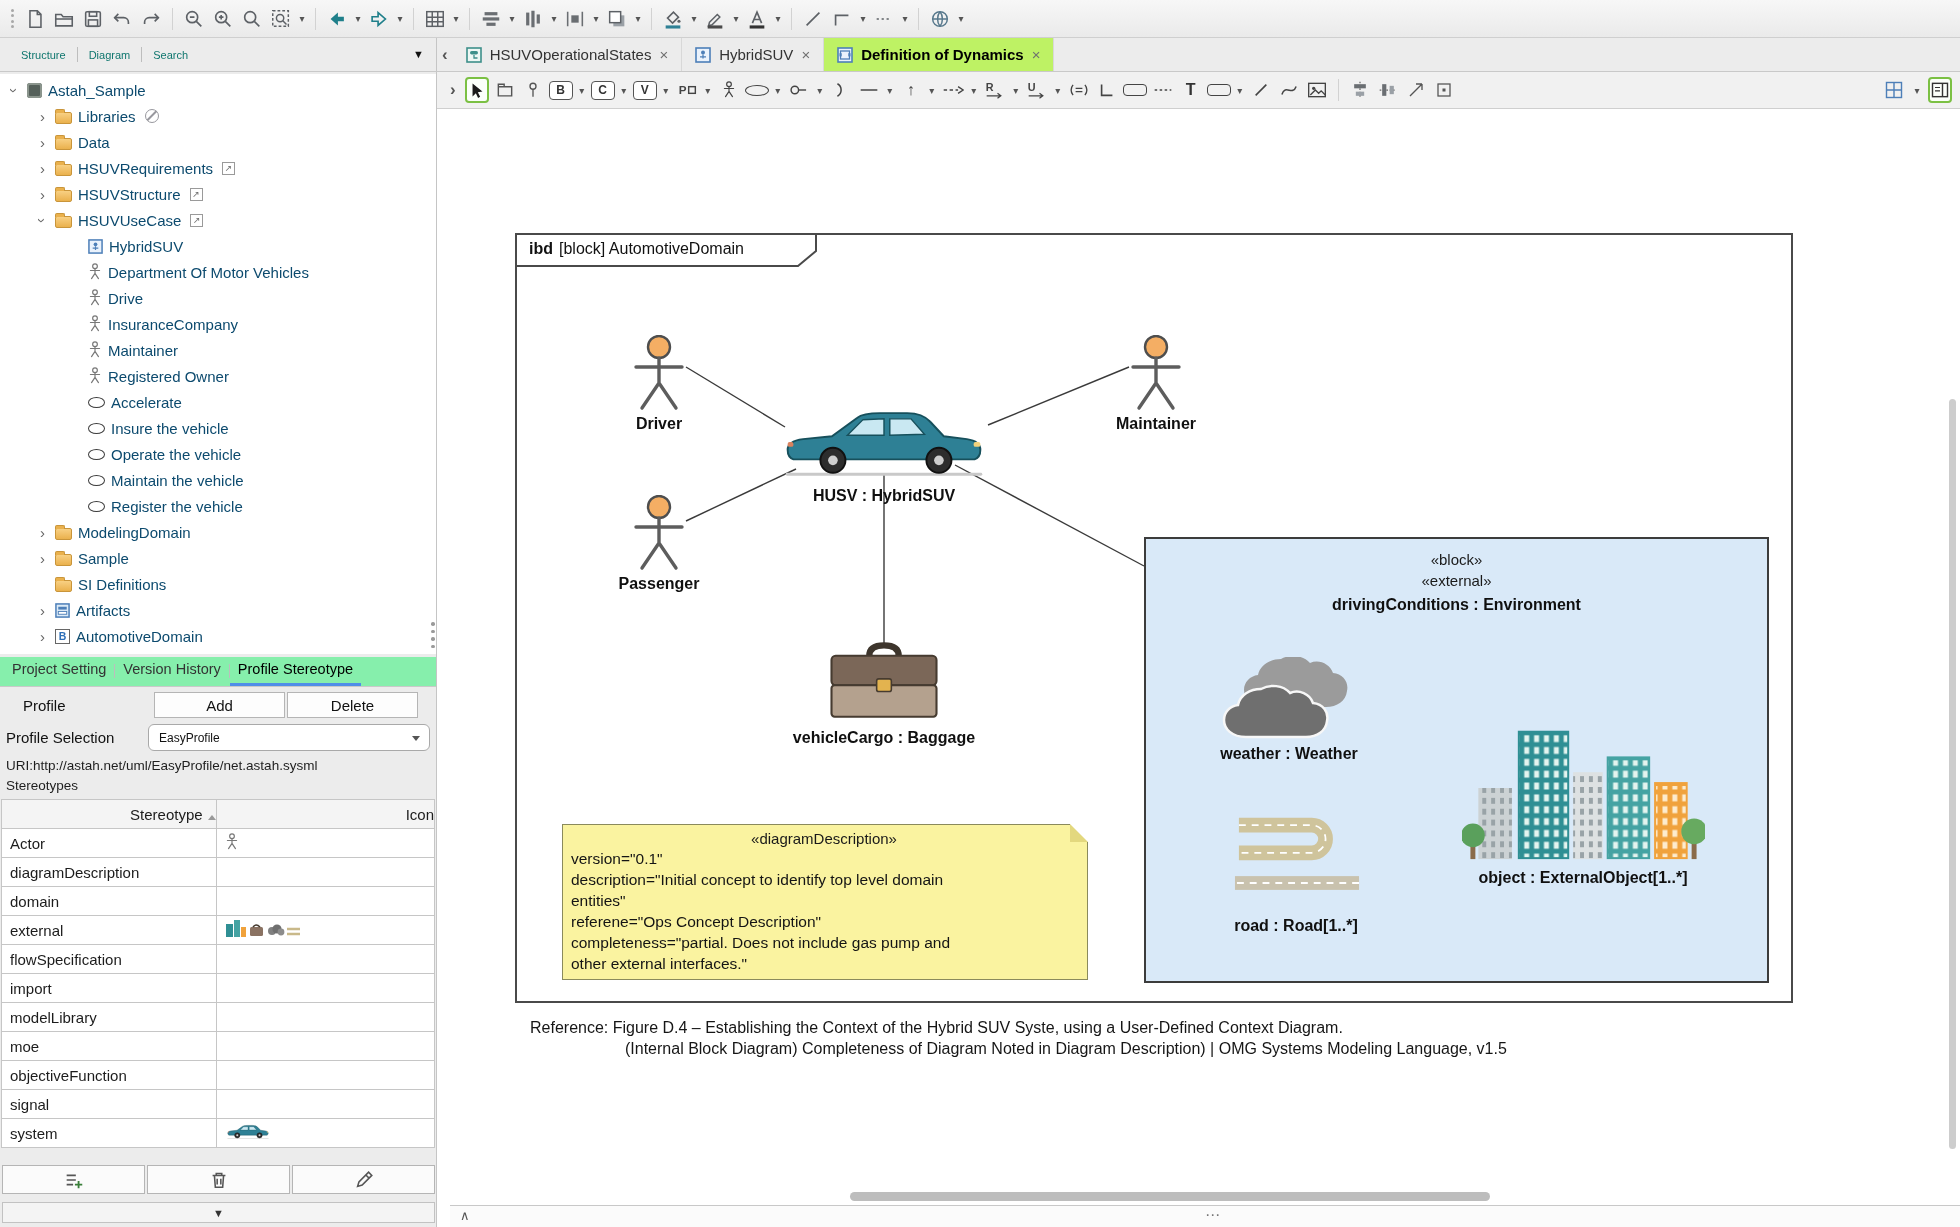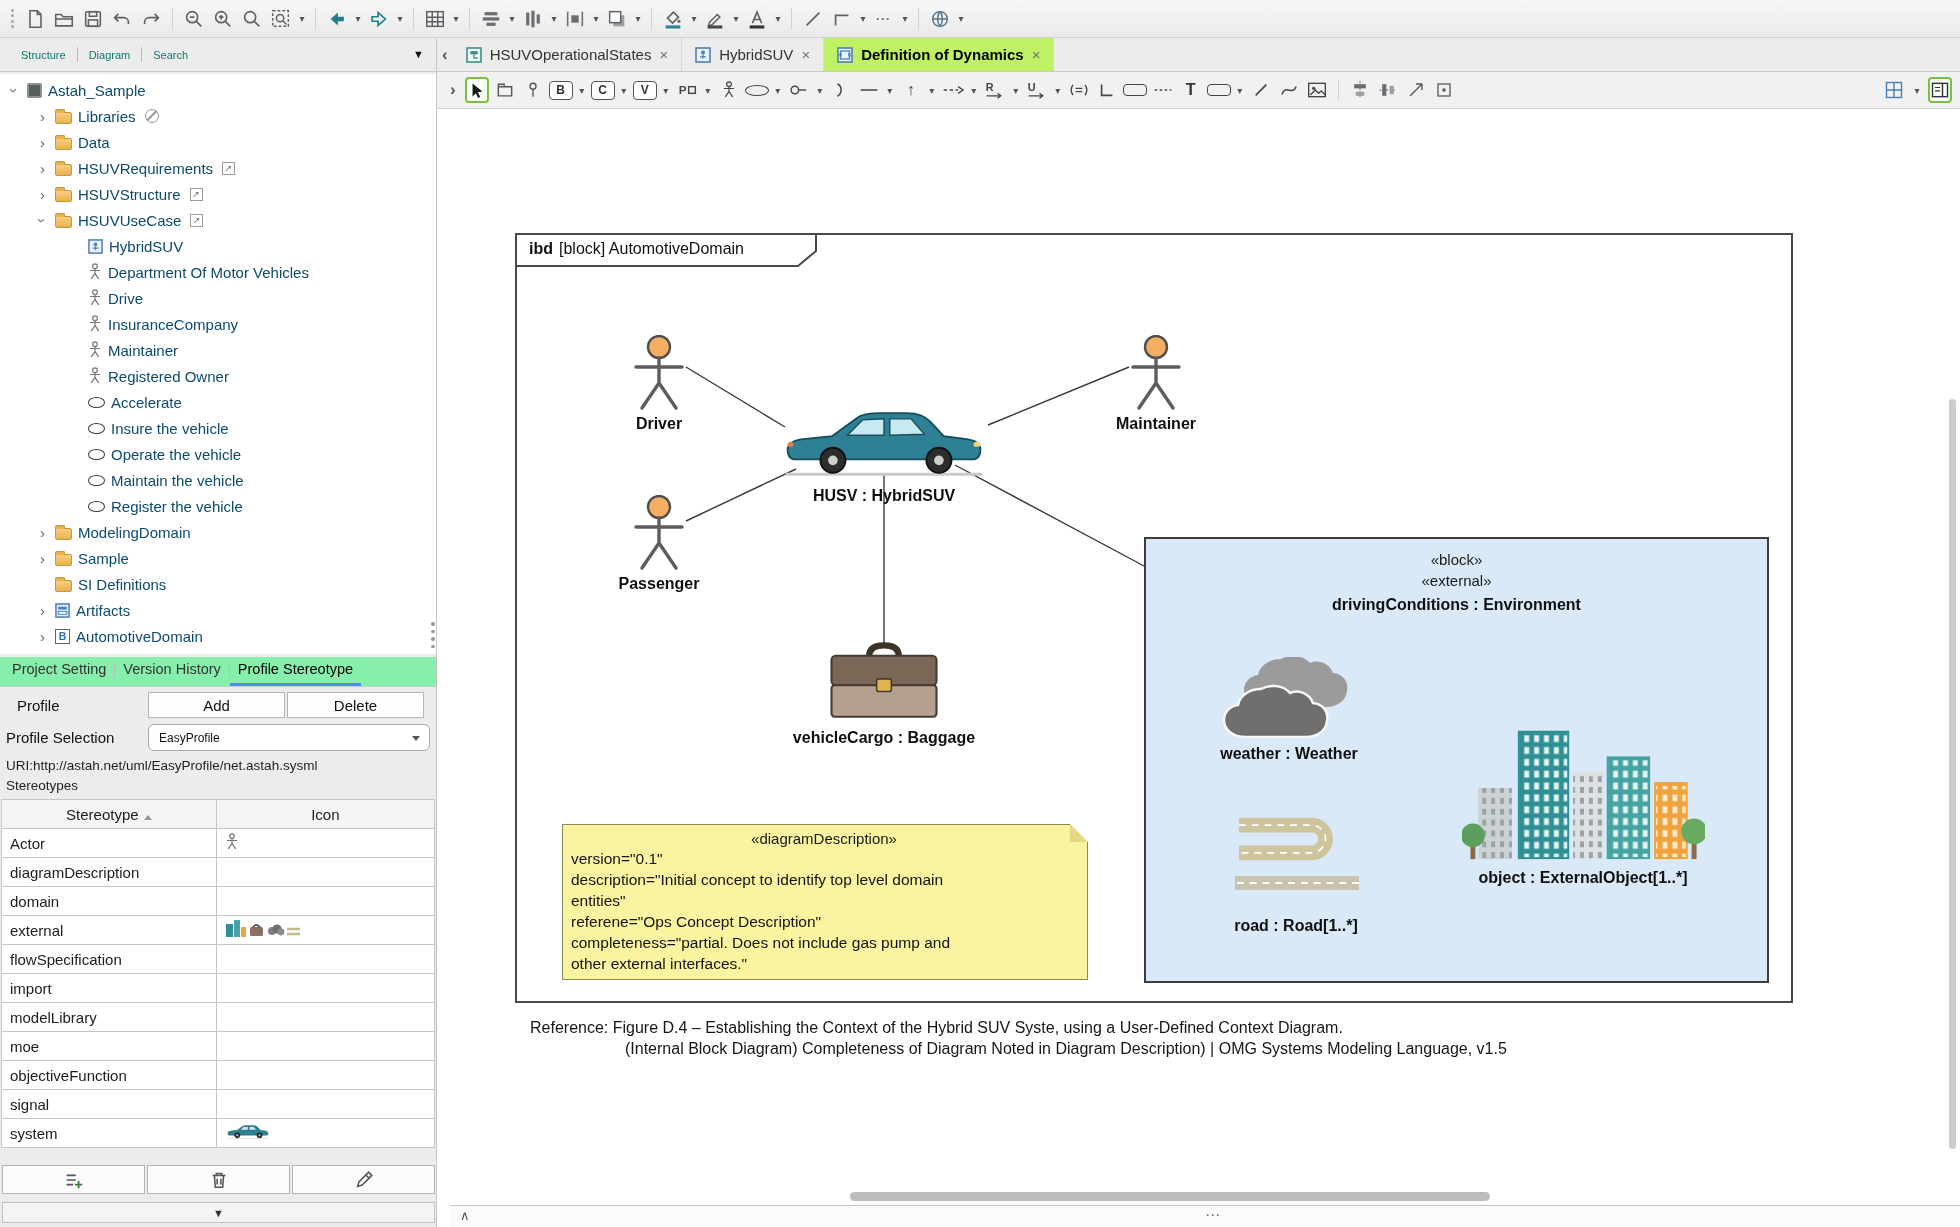--- a/index.html
+++ b/index.html
@@ -65,36 +65,36 @@
                font-size:9px; line-height:11px; text-align:center; flex:0 0 auto; margin-left:3px; }
   .actor-mini { color:#787878; }
 
   .bottom-tabs { position:absolute; left:0; top:585px; width:100%; height:30px; display:flex;
     align-items:flex-end; padding:0 4px; gap:0; border-bottom:1px solid #c9c9c9; background:#86efac; }
   .btab { font-size:14.5px; color:#333; padding:5px 8px 6px; border-bottom:3px solid transparent; }
   .btab.active { color:#000; border-bottom:3px solid #4f8ee8; }
   .btab-sep { width:1px; height:14px; background:#bdbdbd; margin-bottom:8px; }
 
   .profile-row { position:absolute; left:0; top:618px; width:100%; height:30px; display:flex;
-                 align-items:center; padding:0 10px; }
+                 align-items:center; padding:0 16px; }
   .profile-row .plabel { width:138px; padding-left:7px; font-size:15px; color:#111; }
   .cellbtn { flex:1; height:26px; border:1px solid #b5b5b5; background:#fdfdfd; display:flex;
              align-items:center; justify-content:center; font-size:15px; color:#111; margin-right:2px; }
   .selection-row { position:absolute; left:0; top:650px; width:100%; height:31px; display:flex; align-items:center; padding:0 6px; }
   .selection-row .plabel { width:142px; font-size:15px; color:#111; }
   .pselect { flex:1; height:27px; border:1px solid #a9a9a9; border-radius:6px; background:#fff;
              display:flex; align-items:center; padding:0 10px; font-size:12px; color:#111; position:relative; }
   .pselect .dd { position:absolute; right:9px; top:11px; width:0; height:0;
                  border-left:4.5px solid transparent; border-right:4.5px solid transparent; border-top:5.5px solid #555; }
   .uri-line { position:absolute; left:6px; top:686px; font-size:13.5px; color:#1e1e1e; white-space:nowrap; }
   .stereo-label { position:absolute; left:6px; top:706px; font-size:13.5px; color:#1e1e1e; }
 
   .stereo-table { position:absolute; left:1px; top:727px; width:434px; border-collapse:collapse; background:#fff; }
   .stereo-table th, .stereo-table td { border:1px solid #c6c6c6; font-weight:normal; font-size:15px; color:#1c1c1c; }
-  .stereo-table th { background:#f4f4f4; height:29px; text-align:center;margin-top:40px; }
+  .stereo-table th { background:#f4f4f4; height:29px; text-align:right;margin-top:40px; }
   .stereo-table td { height:29px; padding-left:8px; }
   .col-name { width:215px; } .col-icon { width:219px; }
   .sort-up { display:inline-block; width:0; height:0; border-left:4px solid transparent;
              border-right:4px solid transparent; border-bottom:5px solid #999; margin-left:5px; }
   .panel-buttons { position:absolute; left:2px; top:1093px; width:433px; height:29px; display:flex; gap:2px; }
   .pbtn { flex:1; border:1px solid #b5b5b5; background:#fbfbfb; display:flex; align-items:center; justify-content:center; }
   .collapse-strip { position:absolute; left:2px; top:1130px; width:433px; height:21px; background:#f4f4f4;
     border:1px solid #c2c2c2; display:flex; align-items:center; justify-content:center; font-size:11px; color:#333; }
   .split-dots { position:absolute; left:431px; top:622px; display:flex; flex-direction:column; gap:4px; z-index:40; }
   .split-dots i { width:3.5px; height:3.5px; background:#9a9a9a; border-radius:50%; }

